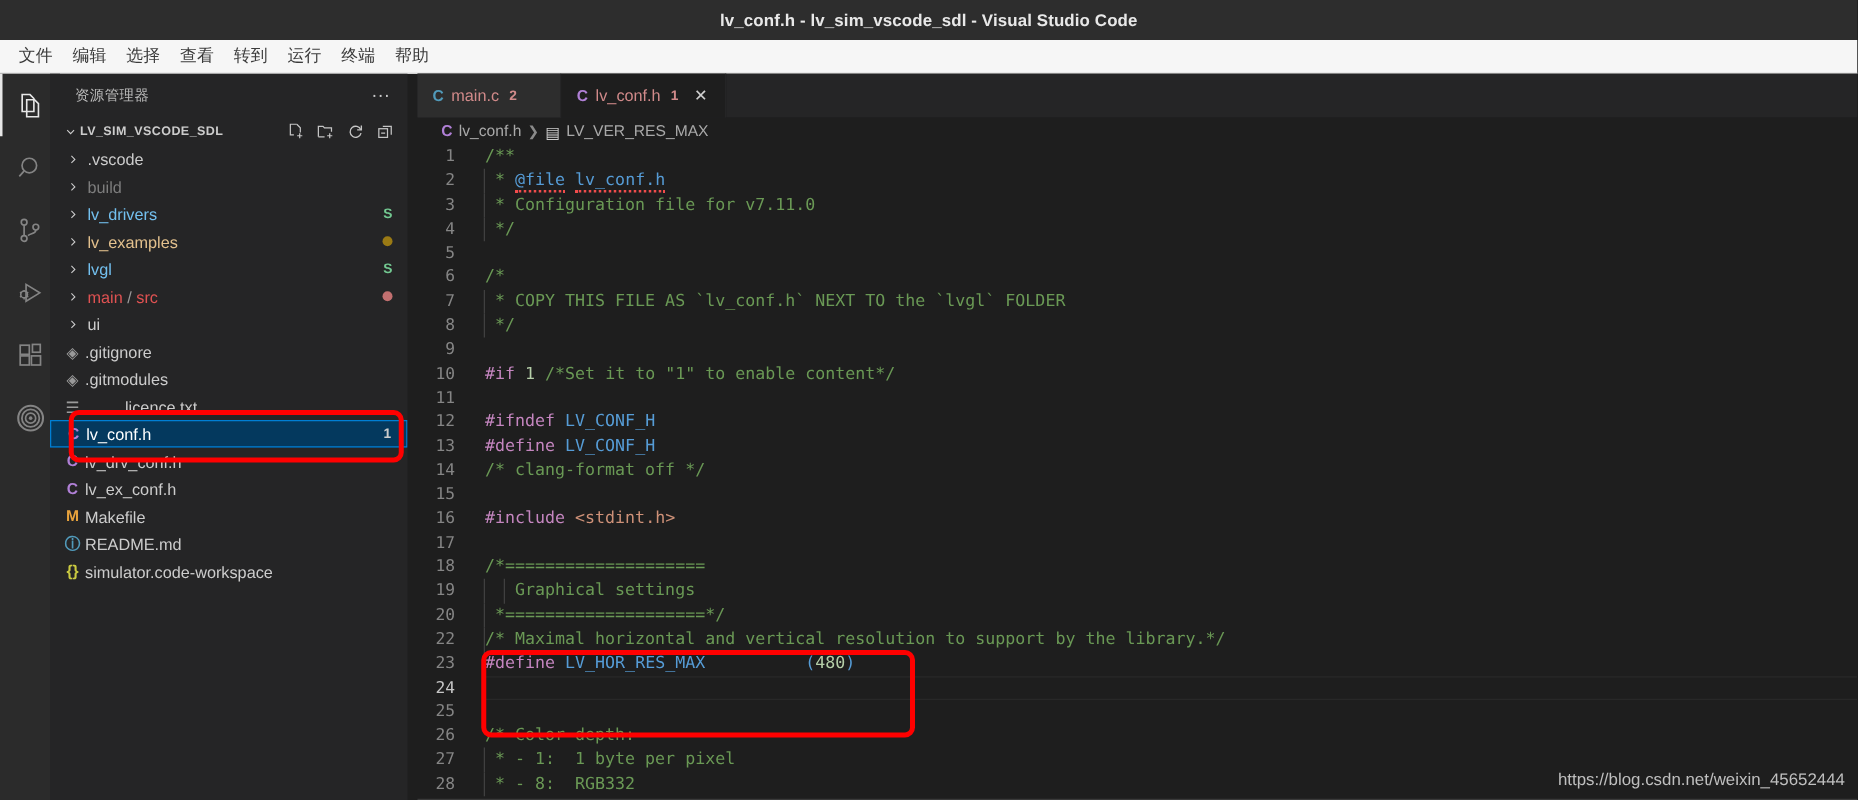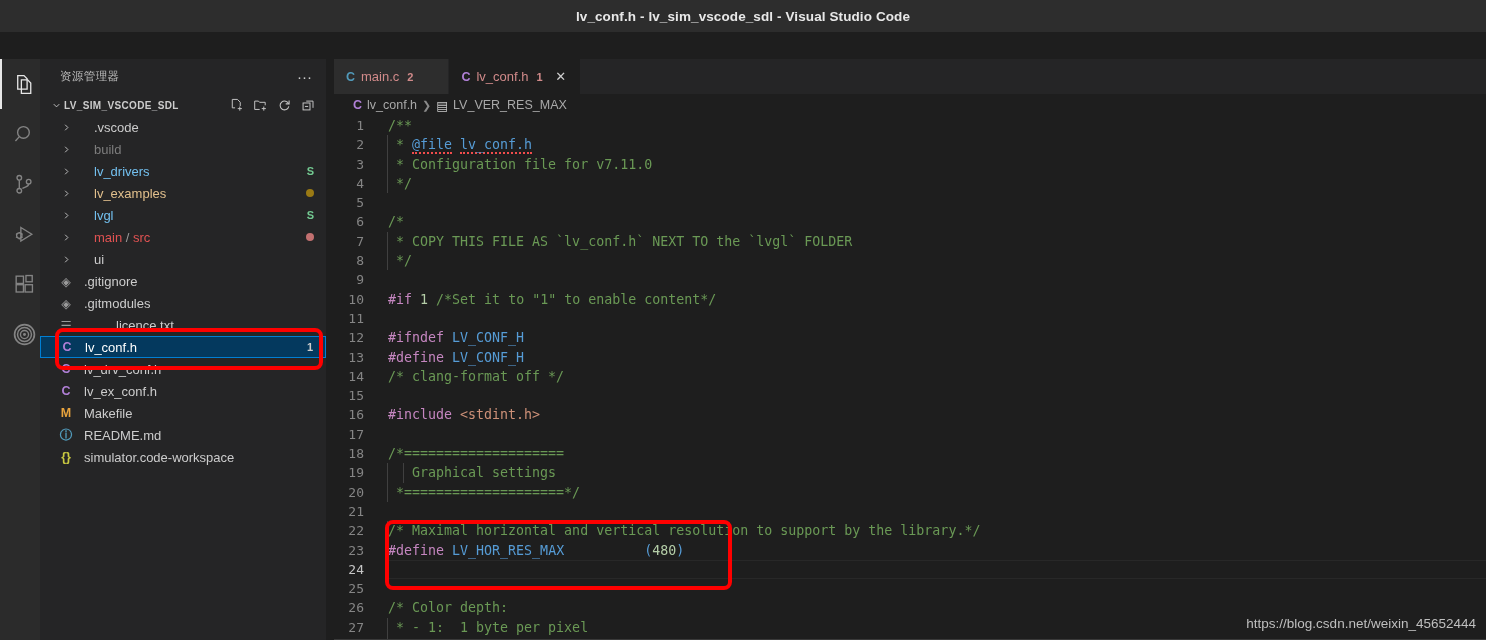--- a/index.html
+++ b/index.html
@@ -75,21 +75,21 @@
     font-size: 10px; font-weight: bold; color: #cccccc;
     letter-spacing: .35px; flex: 1; white-space: nowrap;
   }
   .sb-root .root-actions { display: flex; gap: 9px; align-items: center; }
   .sb-root .root-actions .ic { color: #c5c5c5; display: flex; cursor: pointer; }
 
   .tree { padding-top: 0px; }
   .row {
     height: 22px; display: flex; align-items: center;
     padding-right: 12px; position: relative; cursor: pointer;
-    font-size: 13px; white-space: nowrap; gap: 8px;
+    font-size: 13px; white-space: nowrap;
   }
   .row.selected {
     background: #04395e; border: 1px solid #007fd4;
     height: 22px;
   }
   .row .indent { display: inline-block; }
   .row .twisty {
     width: 16px; flex: 0 0 16px; color: #cccccc;
     display: flex; align-items: center; justify-content: center;
   }
@@ -198,20 +198,30 @@
 </style>
 </head>
 <body>
 
 <div id="app">
 
   <div class="titlebar">
     <span class="title">lv_conf.h - lv_sim_vscode_sdl - Visual Studio Code</span>
   </div>
 
+  <div class="menubar" id="menubar">
+      <div class="menu-item">文件</div>
+      <div class="menu-item">编辑</div>
+      <div class="menu-item">选择</div>
+      <div class="menu-item">查看</div>
+      <div class="menu-item">转到</div>
+      <div class="menu-item">运行</div>
+      <div class="menu-item">终端</div>
+      <div class="menu-item">帮助</div>
+    </div>
 
   <div class="activitybar" id="activitybar">
       <div class="act-icon active">
         <svg width="25" height="25" viewBox="0 0 24 24">
           <path d="M5.5 3.5h6l3 3v10h-9z" fill="none" stroke="currentColor" stroke-width="1.25"></path>
           <path d="M9 7.5h6l3 3v10h-9z" fill="none" stroke="currentColor" stroke-width="1.25"></path>
         </svg>
       </div>
       <div class="act-icon">
         <svg width="25" height="25" viewBox="0 0 24 24">
@@ -460,21 +470,20 @@
         <div class="cline"><span class="ln">11</span><span class="ctext"></span></div>
         <div class="cline"><span class="ln">12</span><span class="ctext"><span class="kw">#ifndef</span><span class="plain"> </span><span class="mac">LV_CONF_H</span></span></div>
         <div class="cline"><span class="ln">13</span><span class="ctext"><span class="kw">#define</span><span class="plain"> </span><span class="mac">LV_CONF_H</span></span></div>
         <div class="cline"><span class="ln">14</span><span class="ctext"><span class="cmt">/* clang-format off */</span></span></div>
         <div class="cline"><span class="ln">15</span><span class="ctext"></span></div>
         <div class="cline"><span class="ln">16</span><span class="ctext"><span class="kw">#include</span><span class="plain"> </span><span class="str">&lt;stdint.h&gt;</span></span></div>
         <div class="cline"><span class="ln">17</span><span class="ctext"></span></div>
         <div class="cline"><span class="ln">18</span><span class="ctext"><span class="cmt">/*====================</span></span></div>
         <div class="cline"><span class="ln">19</span><span class="ctext"><span class="guide" style="left: 1px;"></span><span class="guide" style="left: 17.04px;"></span><span class="cmt">   Graphical settings</span></span></div>
         <div class="cline"><span class="ln">20</span><span class="ctext"><span class="guide" style="left: 1px;"></span><span class="cmt"> *====================*/</span></span></div>
-        <div class="cline"><span class="ln">21</span><span class="ctext"><span class="guide" style="left: 1px;"></span></span></div>
         <div class="cline"><span class="ln">22</span><span class="ctext"><span class="guide" style="left: 1px;"></span><span class="cmt">/* Maximal horizontal and vertical resolution to support by the library.*/</span></span></div>
         <div class="cline"><span class="ln">23</span><span class="ctext"><span class="guide" style="left: 1px;"></span><span class="kw">#define</span><span class="plain"> </span><span class="mac">LV_HOR_RES_MAX</span><span class="plain">          </span><span class="mac">(</span><span class="num">480</span><span class="mac">)</span></span></div>
         <div class="cline cur"><span class="ln">24</span></div>
         <div class="cline"><span class="ln">25</span><span class="ctext"><span class="guide" style="left: 1px;"></span></span></div>
         <div class="cline"><span class="ln">26</span><span class="ctext"><span class="cmt">/* Color depth:</span></span></div>
         <div class="cline"><span class="ln">27</span><span class="ctext"><span class="guide" style="left: 1px;"></span><span class="cmt"> * - 1:  1 byte per pixel</span></span></div>
         <div class="cline"><span class="ln">28</span><span class="ctext"><span class="guide" style="left: 1px;"></span><span class="cmt"> * - 8:  RGB332</span></span></div>
       </div>
   </div>
 

